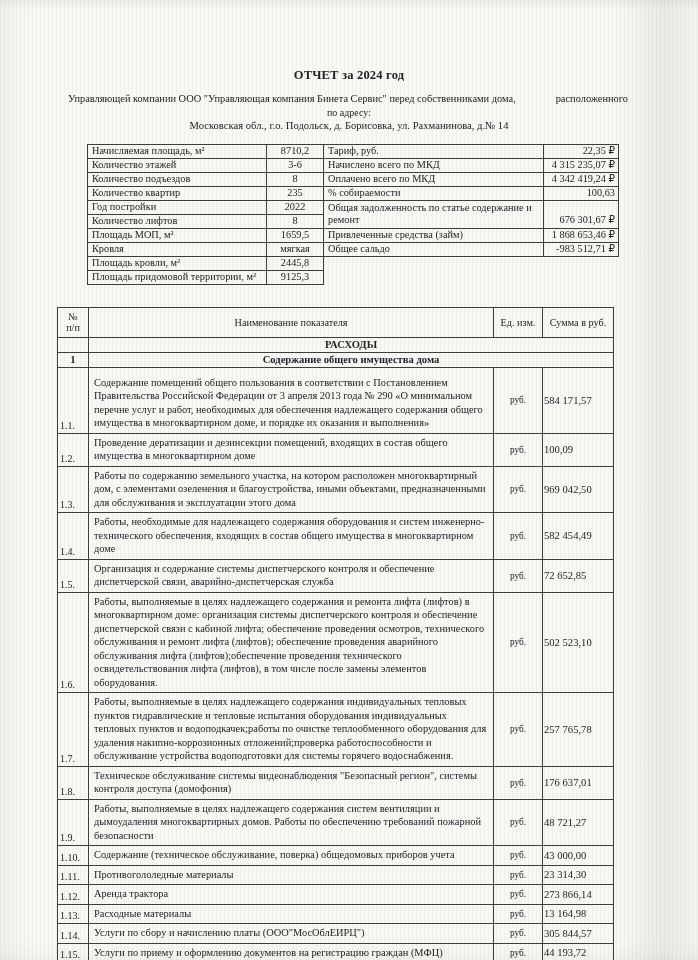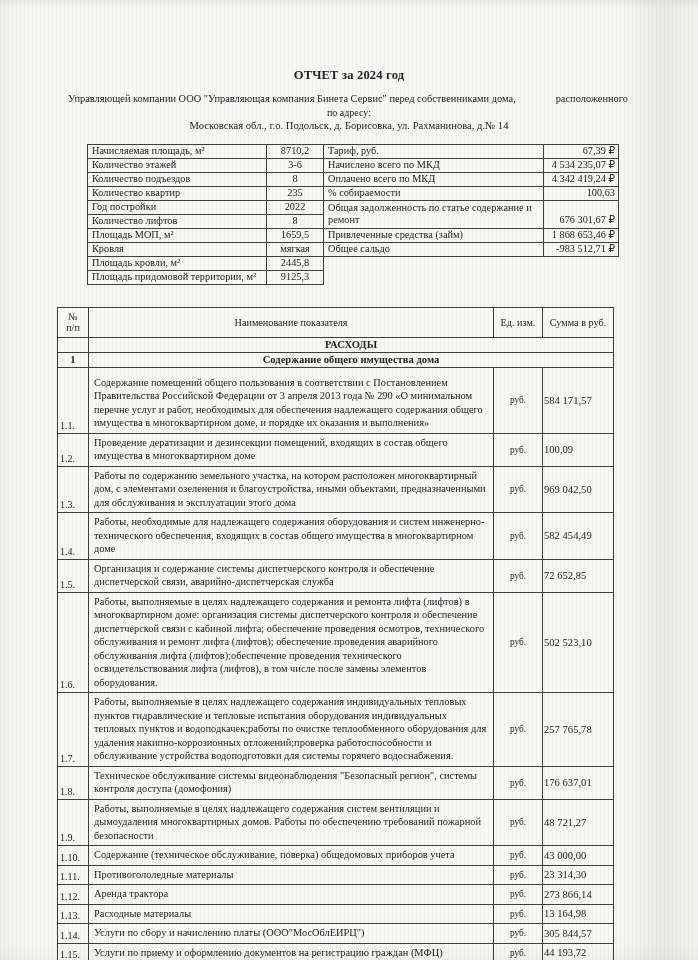--- a/index.html
+++ b/index.html
@@ -152,26 +152,26 @@
 
     <table class="t info-right">
       <colgroup>
           <col style="width:220px">
           <col style="width:75px">
         </colgroup>
       <tbody>
 
           <tr>
             <td class="lbl">Тариф, руб.</td>
-            <td class="val">67,39 ₽</td>
+            <td class="val">22,35 ₽</td>
           </tr>
 
           <tr>
             <td class="lbl">Начислено всего по МКД</td>
-            <td class="val">4 534 235,07 ₽</td>
+            <td class="val">4 315 235,07 ₽</td>
           </tr>
 
           <tr>
             <td class="lbl">Оплачено всего по МКД</td>
             <td class="val">4 342 419,24 ₽</td>
           </tr>
 
           <tr>
             <td class="lbl">% собираемости</td>
             <td class="val">100,63</td>

